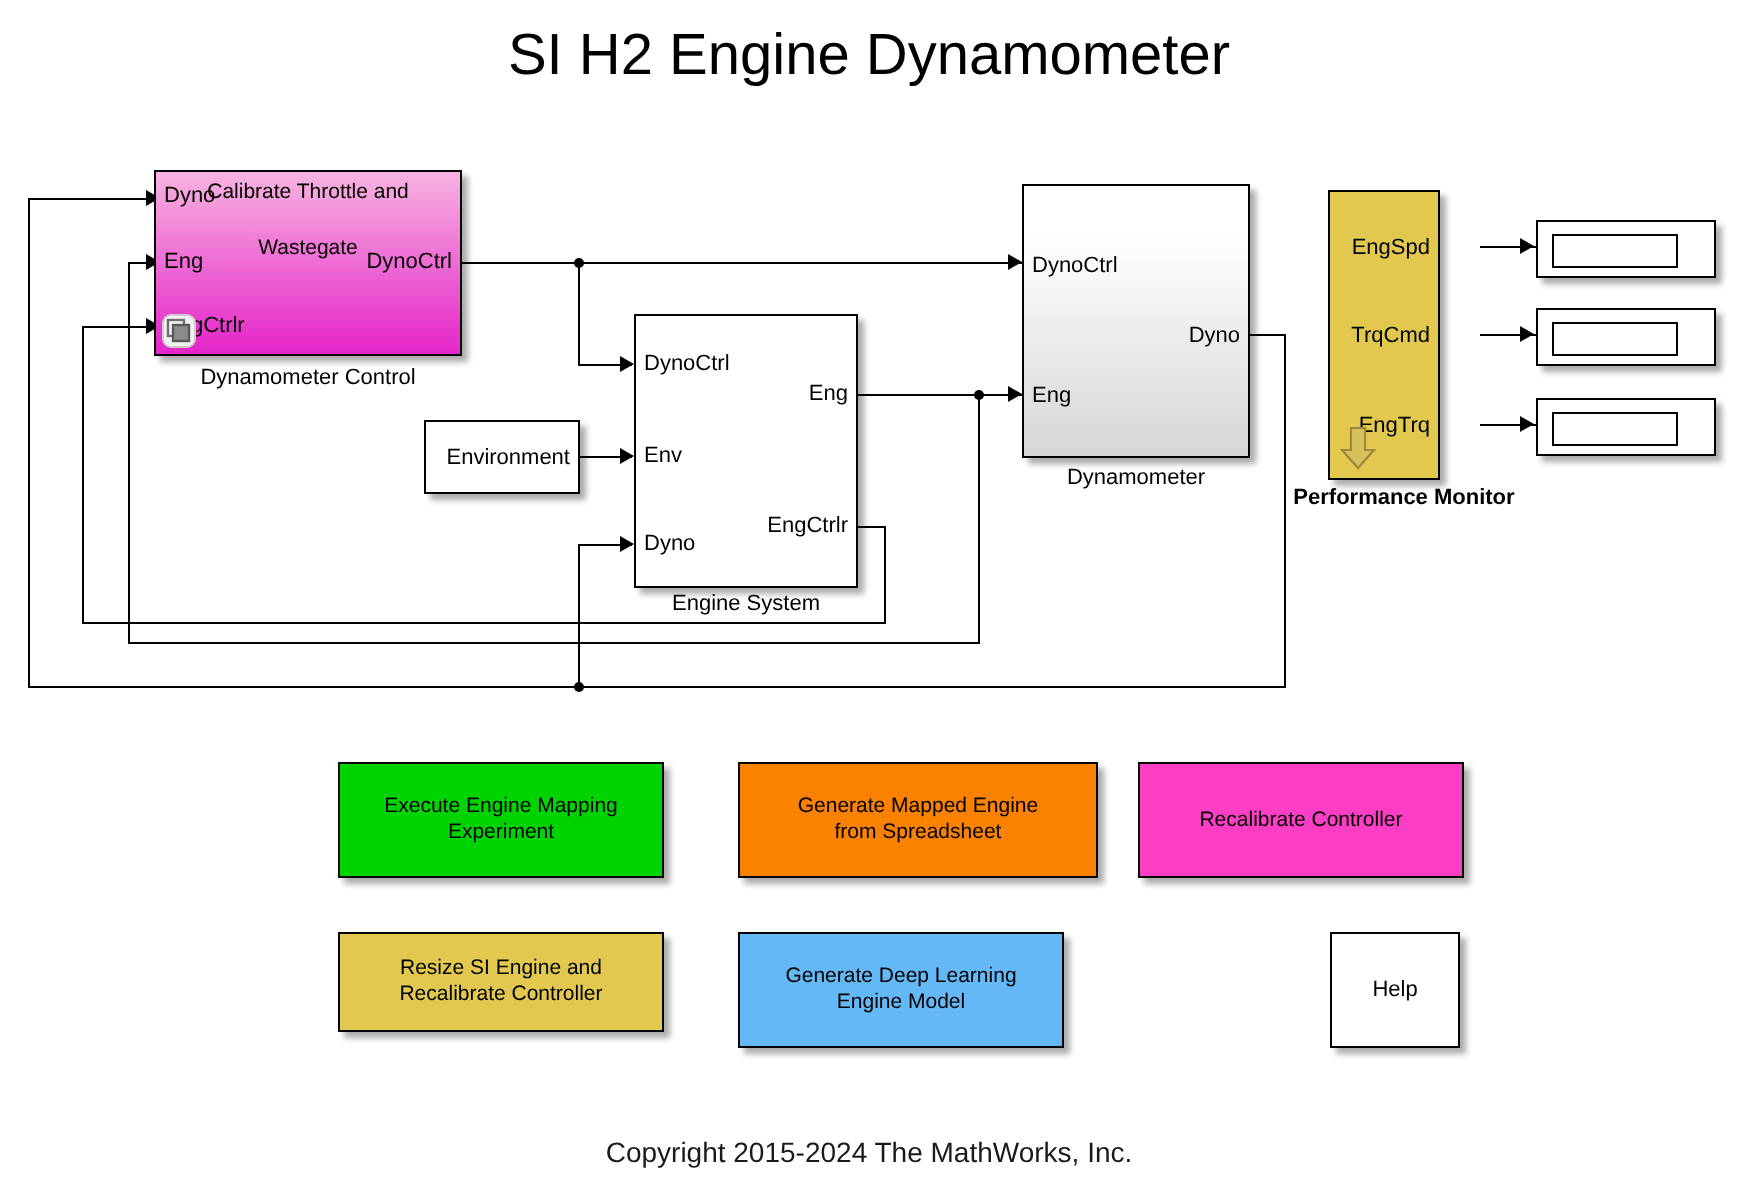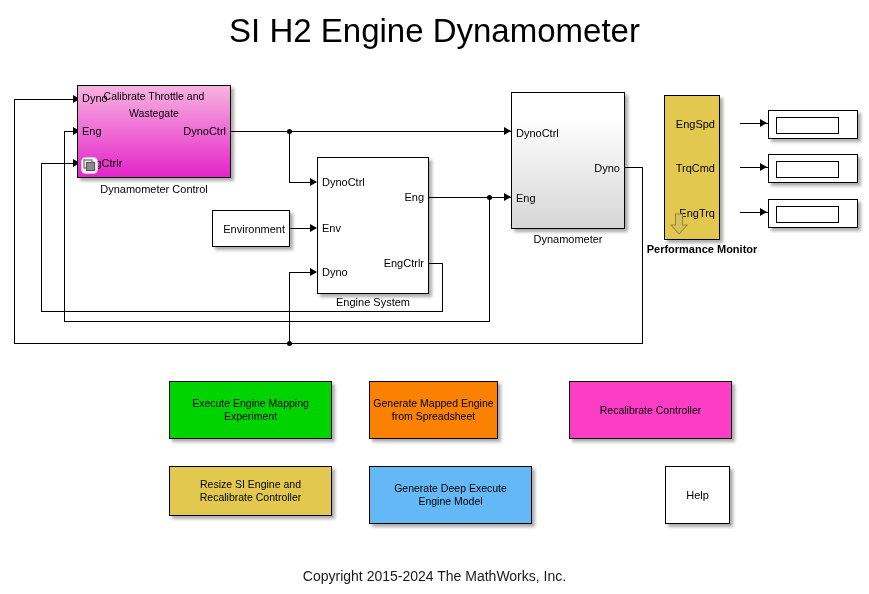--- a/index.html
+++ b/index.html
@@ -16,21 +16,21 @@
     overflow: hidden;
   }
 
   
   #model-title {
     position: absolute;
     left: 0;
     top: 12px;
     width: 869px;
     text-align: center;
-    font-size: 33px;
+    font-size: 29px;
     color: #000;
     letter-spacing: 0px;
   }
 
   
   .blk {
     position: absolute;
     box-sizing: border-box;
     border: 1.3px solid #000;
     background: #fff;
@@ -204,21 +204,21 @@
   <div class="wire-h" style="left:740px; top:123px; width:28px;"></div>
   <div class="arrow" style="left:760px; top:118.5px;"></div>
   <div class="wire-h" style="left:740px; top:167px; width:28px;"></div>
   <div class="arrow" style="left:760px; top:162.5px;"></div>
   <div class="wire-h" style="left:740px; top:212px; width:28px;"></div>
   <div class="arrow" style="left:760px; top:207.5px;"></div>
 
   <div class="blk" style="left:77px; top:85px; width:154px; height:93px;
               background: linear-gradient(to bottom, #f7b3e0 0%, #e524c9 100%);">
     <div class="blk-title" style="top:4px;">Calibrate Throttle and</div>
-    <div class="blk-title" style="top:21px;">Wastegate</div>
+    <div class="blk-title" style="top:32px;">Wastegate</div>
 
     <div class="port-in" style="left:4px; top:6px;">Dyno</div>
     <div class="port-in" style="left:4px; top:39px;">Eng</div>
     <div class="port-in" style="left:4px; top:71px;">EngCtrlr</div>
     <div class="port-out" style="right:4px; top:39px;">DynoCtrl</div>
 
     <span class="badge-model">
       <svg width="17" height="17" viewBox="0 0 17 17">
         <rect x="0.5" y="0.5" width="16" height="16" rx="4" ry="4" fill="#f2f2f2" stroke="#cccccc" stroke-width="1"></rect>
         <rect x="3" y="3" width="8" height="8" fill="#f7f7f7" stroke="#6e6e6e" stroke-width="1.2"></rect>
@@ -272,41 +272,41 @@
     <div class="display-inner"></div>
   </div>
 
   <div class="btn" style="left:169px; top:381px; width:163px; height:58px; background:#00d400;">
     <span>
       <span>Execute Engine Mapping</span><br>
       <span>Experiment</span>
     </span>
   </div>
 
-  <div class="btn" style="left:369px; top:381px; width:129px; height:58px; background:#fa8200;">
+  <div class="btn" style="left:369px; top:381px; width:180px; height:58px; background:#fa8200;">
     <span>
       <span>Generate Mapped Engine</span><br>
       <span>from Spreadsheet</span>
     </span>
   </div>
 
   <div class="btn" style="left:569px; top:381px; width:163px; height:58px; background:#fb3ec4;">
     <span>Recalibrate Controller</span>
   </div>
 
   <div class="btn" style="left:169px; top:466px; width:163px; height:50px; background:#e3c84f;">
     <span>
       <span>Resize SI Engine and</span><br>
       <span>Recalibrate Controller</span>
     </span>
   </div>
 
   <div class="btn" style="left:369px; top:466px; width:163px; height:58px; background:#64b8f5;">
     <span>
-      <span>Generate Deep Execute</span><br>
+      <span>Generate Deep Learning</span><br>
       <span>Engine Model</span>
     </span>
   </div>
 
   <div class="btn btn-help" style="left:665px; top:466px; width:65px; height:58px; background:#ffffff;">
     <span>Help</span>
   </div>
 
   <div id="copyright">Copyright 2015-2024 The MathWorks, Inc.</div>
 

